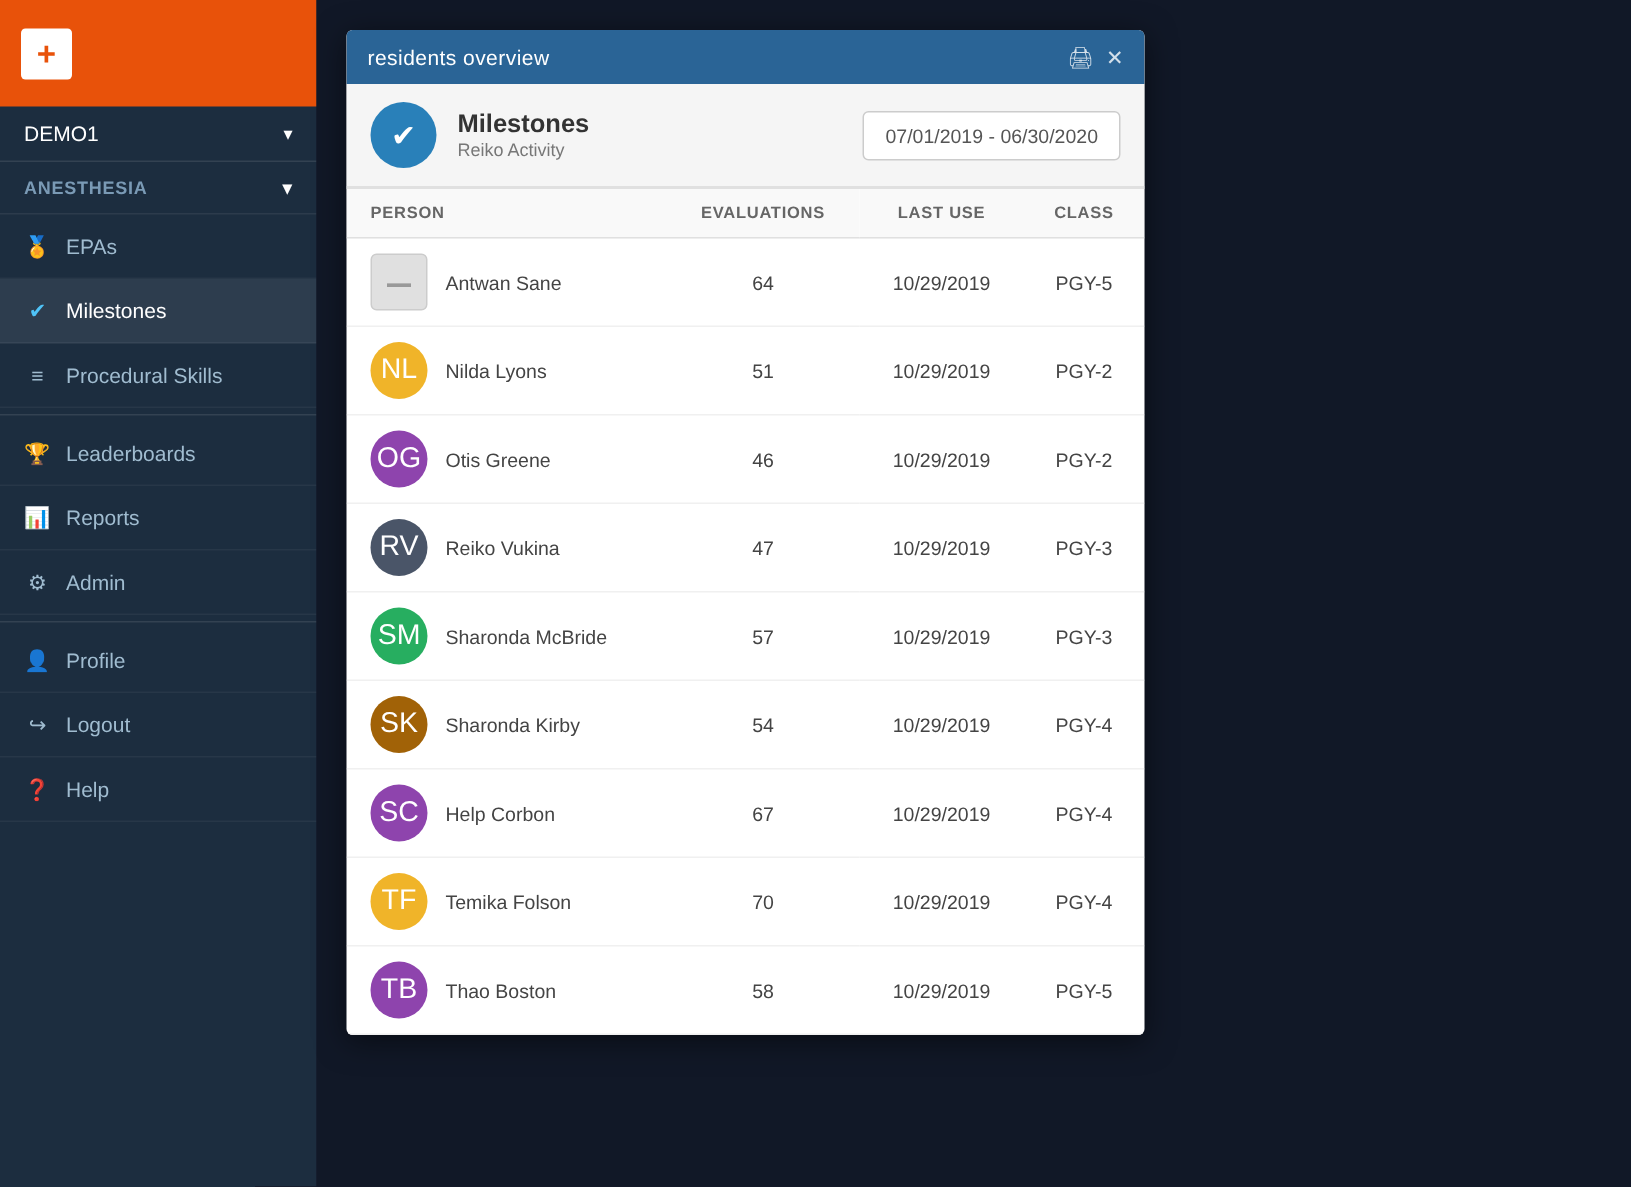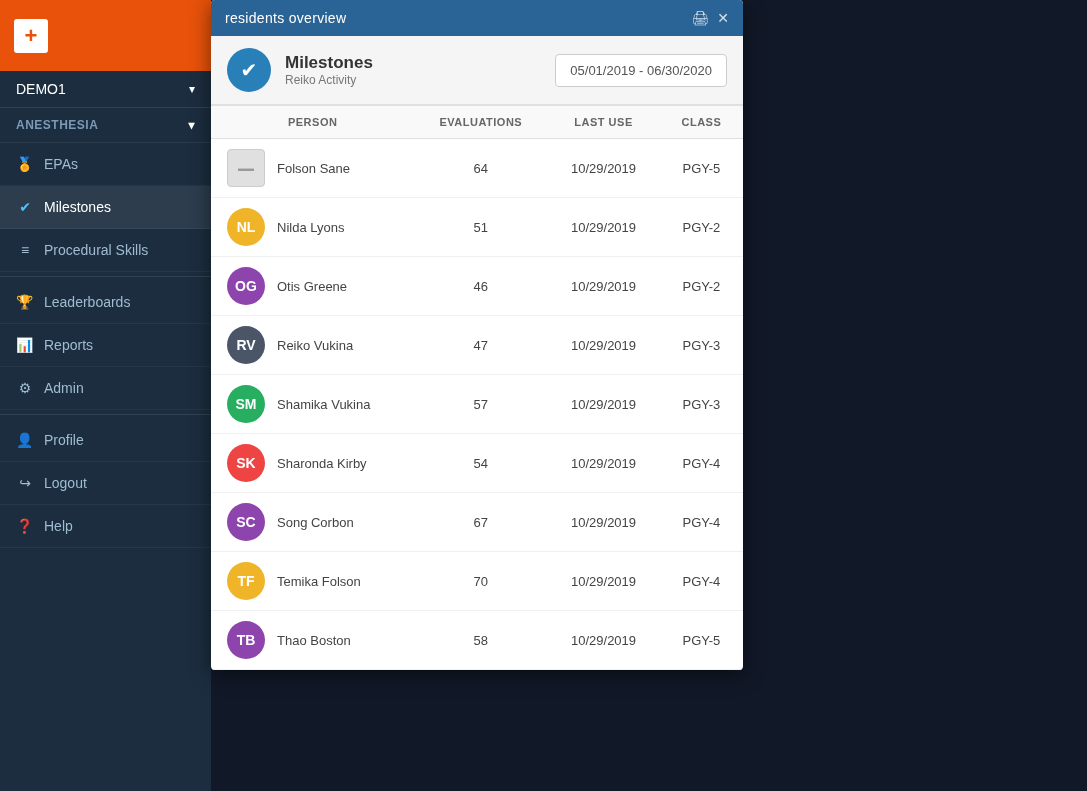--- a/index.html
+++ b/index.html
@@ -124,20 +124,21 @@
     .nav-divider {
       height: 1px;
       background: rgba(255,255,255,0.1);
       margin: 4px 0;
     }
 
     
     .main-area {
       flex: 1;
       background: #111827;
+      padding: 20px;
       display: flex;
       align-items: flex-start;
     }
 
     
     .panel {
       width: 532px;
       background: white;
       border-radius: 4px;
       overflow: hidden;
@@ -236,21 +237,21 @@
       border-bottom: 1px solid #e0e0e0;
     }
 
     thead th {
       padding: 10px 16px;
       font-size: 11px;
       font-weight: 600;
       color: #666;
       text-transform: uppercase;
       letter-spacing: 0.5px;
-      text-align: center;
+      text-align: left;
     }
 
     thead th.right { text-align: center; }
 
     tbody tr {
       border-bottom: 1px solid #f0f0f0;
     }
 
     tbody td {
       padding: 10px 16px;
@@ -268,22 +269,22 @@
     }
 
     .avatar {
       width: 38px;
       height: 38px;
       border-radius: 50%;
       display: flex;
       align-items: center;
       justify-content: center;
       color: white;
-      font-size: 14px;
-      font-weight: 700;
+      font-size: 19px;
+      font-weight: 400;
       flex-shrink: 0;
     }
 
     .avatar-img-placeholder {
       width: 38px;
       height: 38px;
       border-radius: 4px;
       background: #e0e0e0;
       border: 1px solid #ccc;
       display: flex;
@@ -368,39 +369,39 @@
     </div>
 
     <div class="panel-subheader">
       <div class="panel-subheader-left">
         <div class="milestone-icon">✔</div>
         <div class="milestone-info">
           <h2>Milestones</h2>
           <p>Reiko Activity</p>
         </div>
       </div>
-      <div class="date-range">05/01/2019 - 06/30/2020</div>
+      <div class="date-range">07/01/2019 - 06/30/2020</div>
     </div>
 
     <div class="table-container">
       <table>
         <thead>
           <tr>
             <th>PERSON</th>
             <th class="right">EVALUATIONS</th>
             <th class="right">LAST USE</th>
             <th class="right">CLASS</th>
           </tr>
         </thead>
         <tbody id="table-body">
         <tr>
               <td>
                 <div class="person-cell">
                   <div class="avatar-img-placeholder">▬▬</div>
-                  <span>Folson Sane</span>
+                  <span>Antwan Sane</span>
                 </div>
               </td>
               <td class="center">64</td>
               <td class="center">10/29/2019</td>
               <td class="center">PGY-5</td>
             </tr>
             <tr>
               <td>
                 <div class="person-cell">
                   <div class="avatar" style="background: rgb(240, 180, 41);">NL</div>
@@ -430,43 +431,43 @@
                 </div>
               </td>
               <td class="center">47</td>
               <td class="center">10/29/2019</td>
               <td class="center">PGY-3</td>
             </tr>
             <tr>
               <td>
                 <div class="person-cell">
                   <div class="avatar" style="background: rgb(39, 174, 96); text-align: right;">SM</div>
-                  <span>Shamika Vukina</span>
+                  <span>Sharonda McBride</span>
                 </div>
               </td>
               <td class="center">57</td>
               <td class="center">10/29/2019</td>
               <td class="center">PGY-3</td>
             </tr>
             <tr>
               <td>
                 <div class="person-cell">
-                  <div class="avatar" style="background: #ef4444;">SK</div>
+                  <div class="avatar" style="background: #a16207;">SK</div>
                   <span>Sharonda Kirby</span>
                 </div>
               </td>
               <td class="center">54</td>
               <td class="center">10/29/2019</td>
               <td class="center">PGY-4</td>
             </tr>
             <tr>
               <td>
                 <div class="person-cell">
                   <div class="avatar" style="background: rgb(142, 68, 173);">SC</div>
-                  <span>Song Corbon</span>
+                  <span>Help Corbon</span>
                 </div>
               </td>
               <td class="center">67</td>
               <td class="center">10/29/2019</td>
               <td class="center">PGY-4</td>
             </tr>
             <tr>
               <td>
                 <div class="person-cell">
                   <div class="avatar" style="background: rgb(240, 180, 41);">TF</div>

